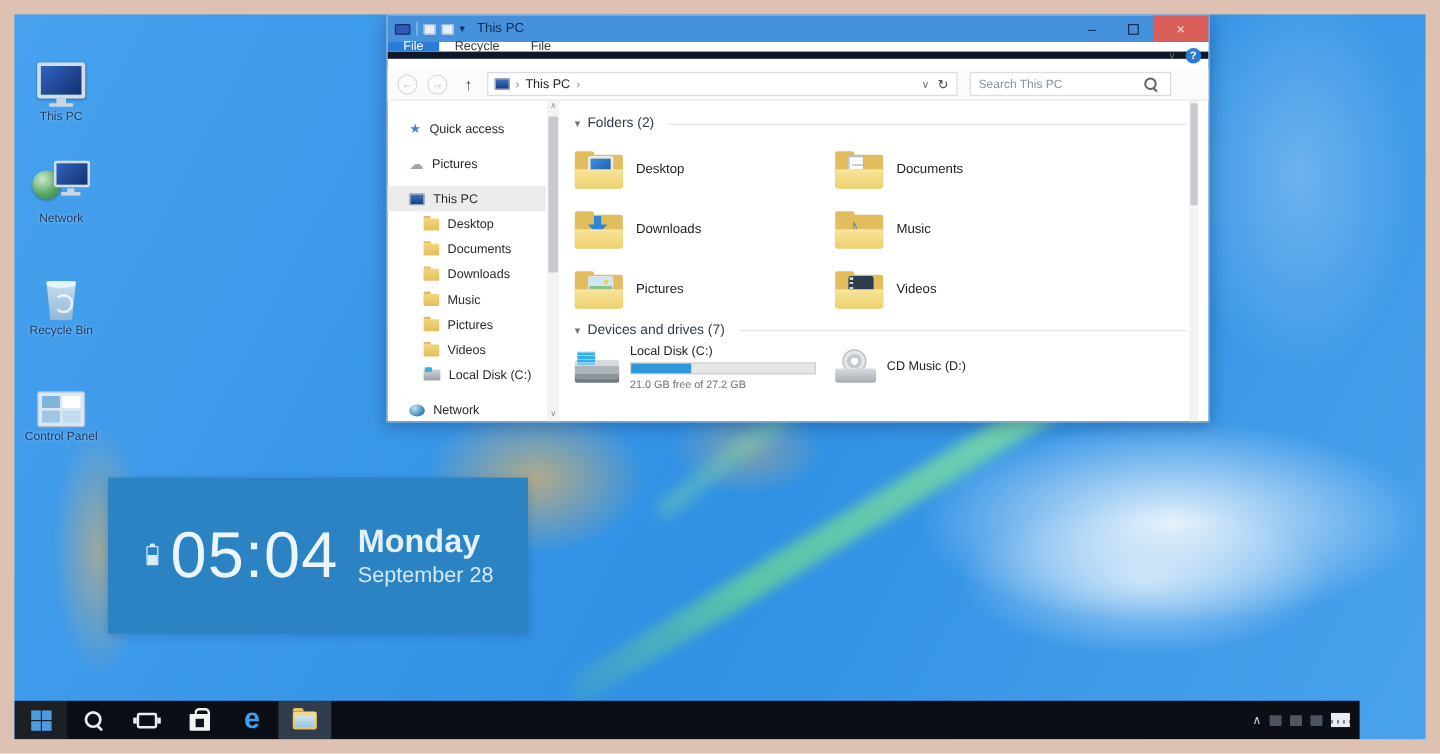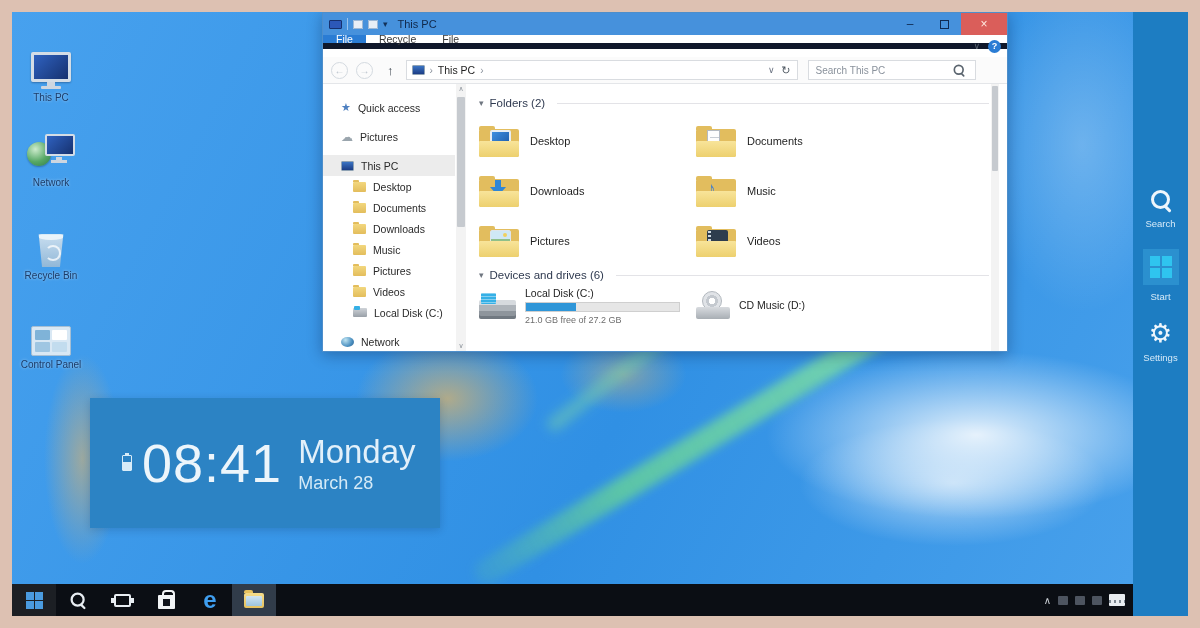--- a/index.html
+++ b/index.html
@@ -57,21 +57,21 @@
   .cp1 { background:#7fb3d8; } .cp2 { background:#ffffff; } .cp3 { background:#9fc6e2; } .cp4 { background:#c2dcee; }
 
   
   .clock { position:absolute; left:78px; top:386px; width:350px; height:130px; background:#2c83c4;
     display:flex; align-items:center; padding-left:32px; box-shadow:0 2px 8px rgba(0,20,50,.18); }
   .batt { position:relative; width:10px; height:16px; border:1px solid #d8ecf8; border-radius:1px;
     background:linear-gradient(to top,#d8ecf8 55%, transparent 55%); }
   .batt::before { content:""; position:absolute; top:-3px; left:2px; width:4px; height:2px; background:#d8ecf8; }
   .clock .time { margin-left:10px; font-size:54px; letter-spacing:1px; color:#ecf5fb; font-weight:400; }
   .clock .dd { margin-left:16px; display:flex; flex-direction:column; }
-  .clock .day { font-size:33px; color:#e2f0fa; }
+  .clock .day { font-size:27px; color:#e2f0fa;font-weight:bold; }
   .clock .date { font-size:18px; color:#d5eaf7; margin-top:2px; }
 
   
   .charms { position:absolute; right:0; top:0; bottom:0; width:55px; background:#1d7dc2;
     display:flex; flex-direction:column; align-items:center; padding-top:176px; }
   .charms .clabel { font-size:9.5px; color:#d6eaf8; margin-top:6px; }
   .mag { position:relative; width:24px; height:24px; color:#eef6fc; }
   .mag::before { content:""; position:absolute; left:2px; top:2px; width:13px; height:13px;
     border:3px solid currentColor; border-radius:50%; }
   .mag::after { content:""; position:absolute; left:17px; top:17px; width:8px; height:3px;
@@ -271,24 +271,24 @@
     </div>
     <div class="dicon di-recycle">
       <div class="art">
           <div class="bin"></div>
         </div>
       <div class="lbl">Recycle Bin</div>
     </div>
 
     <div class="clock">
       <div class="batt"></div>
-      <div class="time">08:41</div>
+      <div class="time">05:04</div>
       <div class="dd">
         <div class="day">Monday</div>
-        <div class="date">March 28</div>
+        <div class="date">September 28</div>
       </div>
     </div>
 
     <div class="win">
       <div class="titlebar">
         <div class="qat">
           <div class="appicon"></div>
           <div class="sep"></div>
           <div class="ti"></div>
           <div class="ti"></div>
@@ -439,21 +439,21 @@
                   <div class="back"></div>
                   <div class="glyph g-video"></div>
                   <div class="front"></div>
                 </div>
               <span>Videos</span>
             </div>
           </div>
 
           <div class="ghead gh-devices">
             <span class="caret">▾</span>
-            <span>Devices and drives (6)</span>
+            <span>Devices and drives (7)</span>
             <div class="rule"></div>
           </div>
 
           <div class="devrow">
             <div class="disk-tile">
               <div class="hdd">
                 <div class="hbody"></div>
                   <div class="chip"></div>
               </div>
               <div class="disk-info">
@@ -473,35 +473,20 @@
             </div>
           </div>
 
           <div class="vscroll">
             <div class="thumb"></div>
           </div>
         </div>
       </div>
     </div>
 
-    <div class="charms">
-      <div class="mag"></div>
-      <div class="clabel">Search</div>
-      <div class="start-tile">
-        <div class="winlogo">
-            <span></span>
-            <span></span>
-            <span></span>
-            <span></span>
-          </div>
-      </div>
-      <div class="clabel">Start</div>
-      <div class="gearch">⚙</div>
-      <div class="clabel">Settings</div>
-    </div>
 
     <div class="taskbar">
       <div class="tb tb-start">
         <div class="winlogo-s">
             <span></span>
             <span></span>
             <span></span>
             <span></span>
           </div>
       </div>

